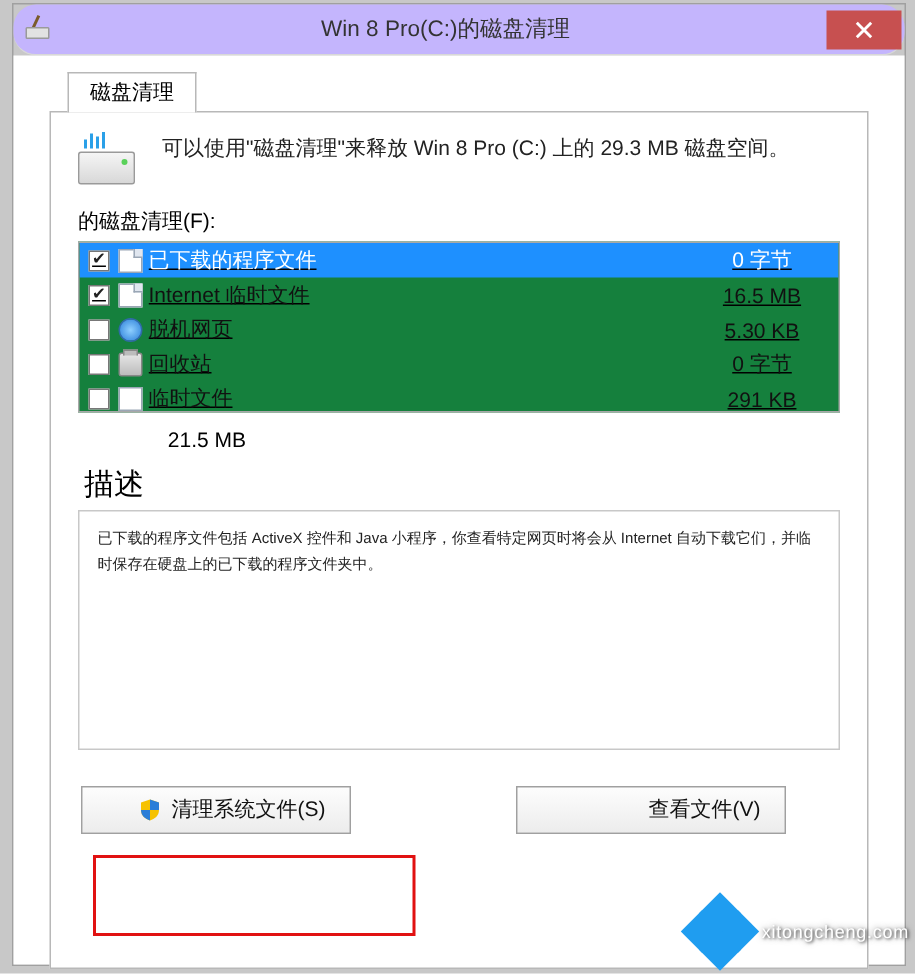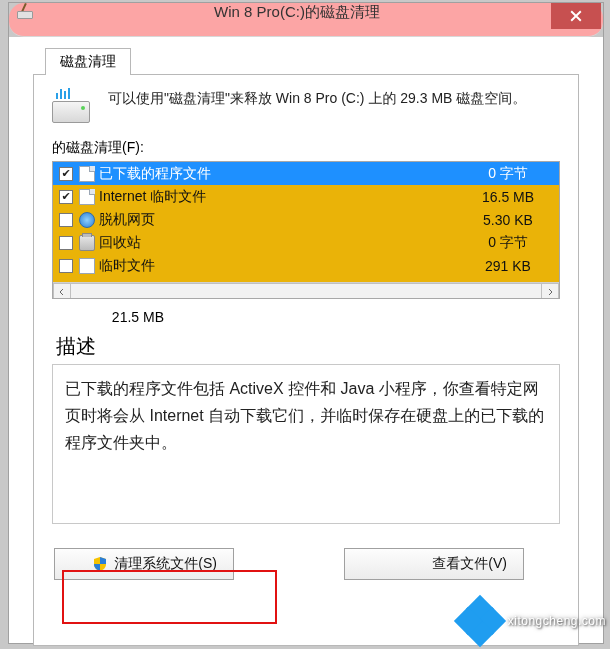--- a/index.html
+++ b/index.html
@@ -16,22 +16,23 @@
   }
   .outer {
     position: absolute;
     left: 8px; top: 2px;
     width: 596px; height: 642px;
     border: 1px solid #a0a0a0;
   }
   
   .titlebar {
     height: 34px;
-    background: #fca5a5;
+    background: #c4b5fd;
     display: flex;
+    align-items: center;
     border-bottom: 1px solid #d8d8d8;
     border-radius: 15px;
   }
   .title-icon {
     width: 22px; height: 20px;
     margin: 0 6px;
     position: relative;
   }
   .title-icon .drive {
     position:absolute; left:2px; top:8px; width:16px; height:8px;
@@ -103,24 +104,25 @@
   .drive-icon .sweep .bars span{ width:2px; background:#2aa0e8; }
   .drive-icon .sweep .bars span:nth-child(1){height:6px}
   .drive-icon .sweep .bars span:nth-child(2){height:10px}
   .drive-icon .sweep .bars span:nth-child(3){height:8px}
   .drive-icon .sweep .bars span:nth-child(4){height:11px}
   .topdesc { color:#222; line-height:1.6; font-size:14px; }
   
   .label { font-size:14px; margin-bottom:4px; }
   .listbox {
     border:1px solid #a8a8a8;
-    height:138px;
+    height:114px;
     overflow:hidden;
     position:relative;
-    background:#eab308;
+    background:#15803d;
+    text-decoration:underline;
   }
   .listinner { height:120px; overflow:hidden; }
   .row {
     display:flex; align-items:center;
     height:23px;
     padding: 0 4px 0 4px;
     font-size:14px;
     color:#111;
   }
   .row.selected { background:#1e90ff; color:#fff; }
@@ -150,21 +152,21 @@
   
   .totalrow { display:flex; margin:10px 2px 8px 2px; font-size:14px;}
   .totalrow .l{flex:1;}
   .totalrow .r{width:110px; text-align:right;}
   
   .grouplbl { margin:2px 0 4px 4px; font-size:20px;}
   .groupbox {
     border:1px solid #c8c8c8;
     height:160px;
     padding:10px 12px;
-    font-size:16px;
+    font-size:10px;
     line-height:1.7;
     color:#222;
   }
   
   .btnrow {
     display:flex;
     gap: 110px;
     margin-top: 24px;
     padding: 0 2px;
   }

